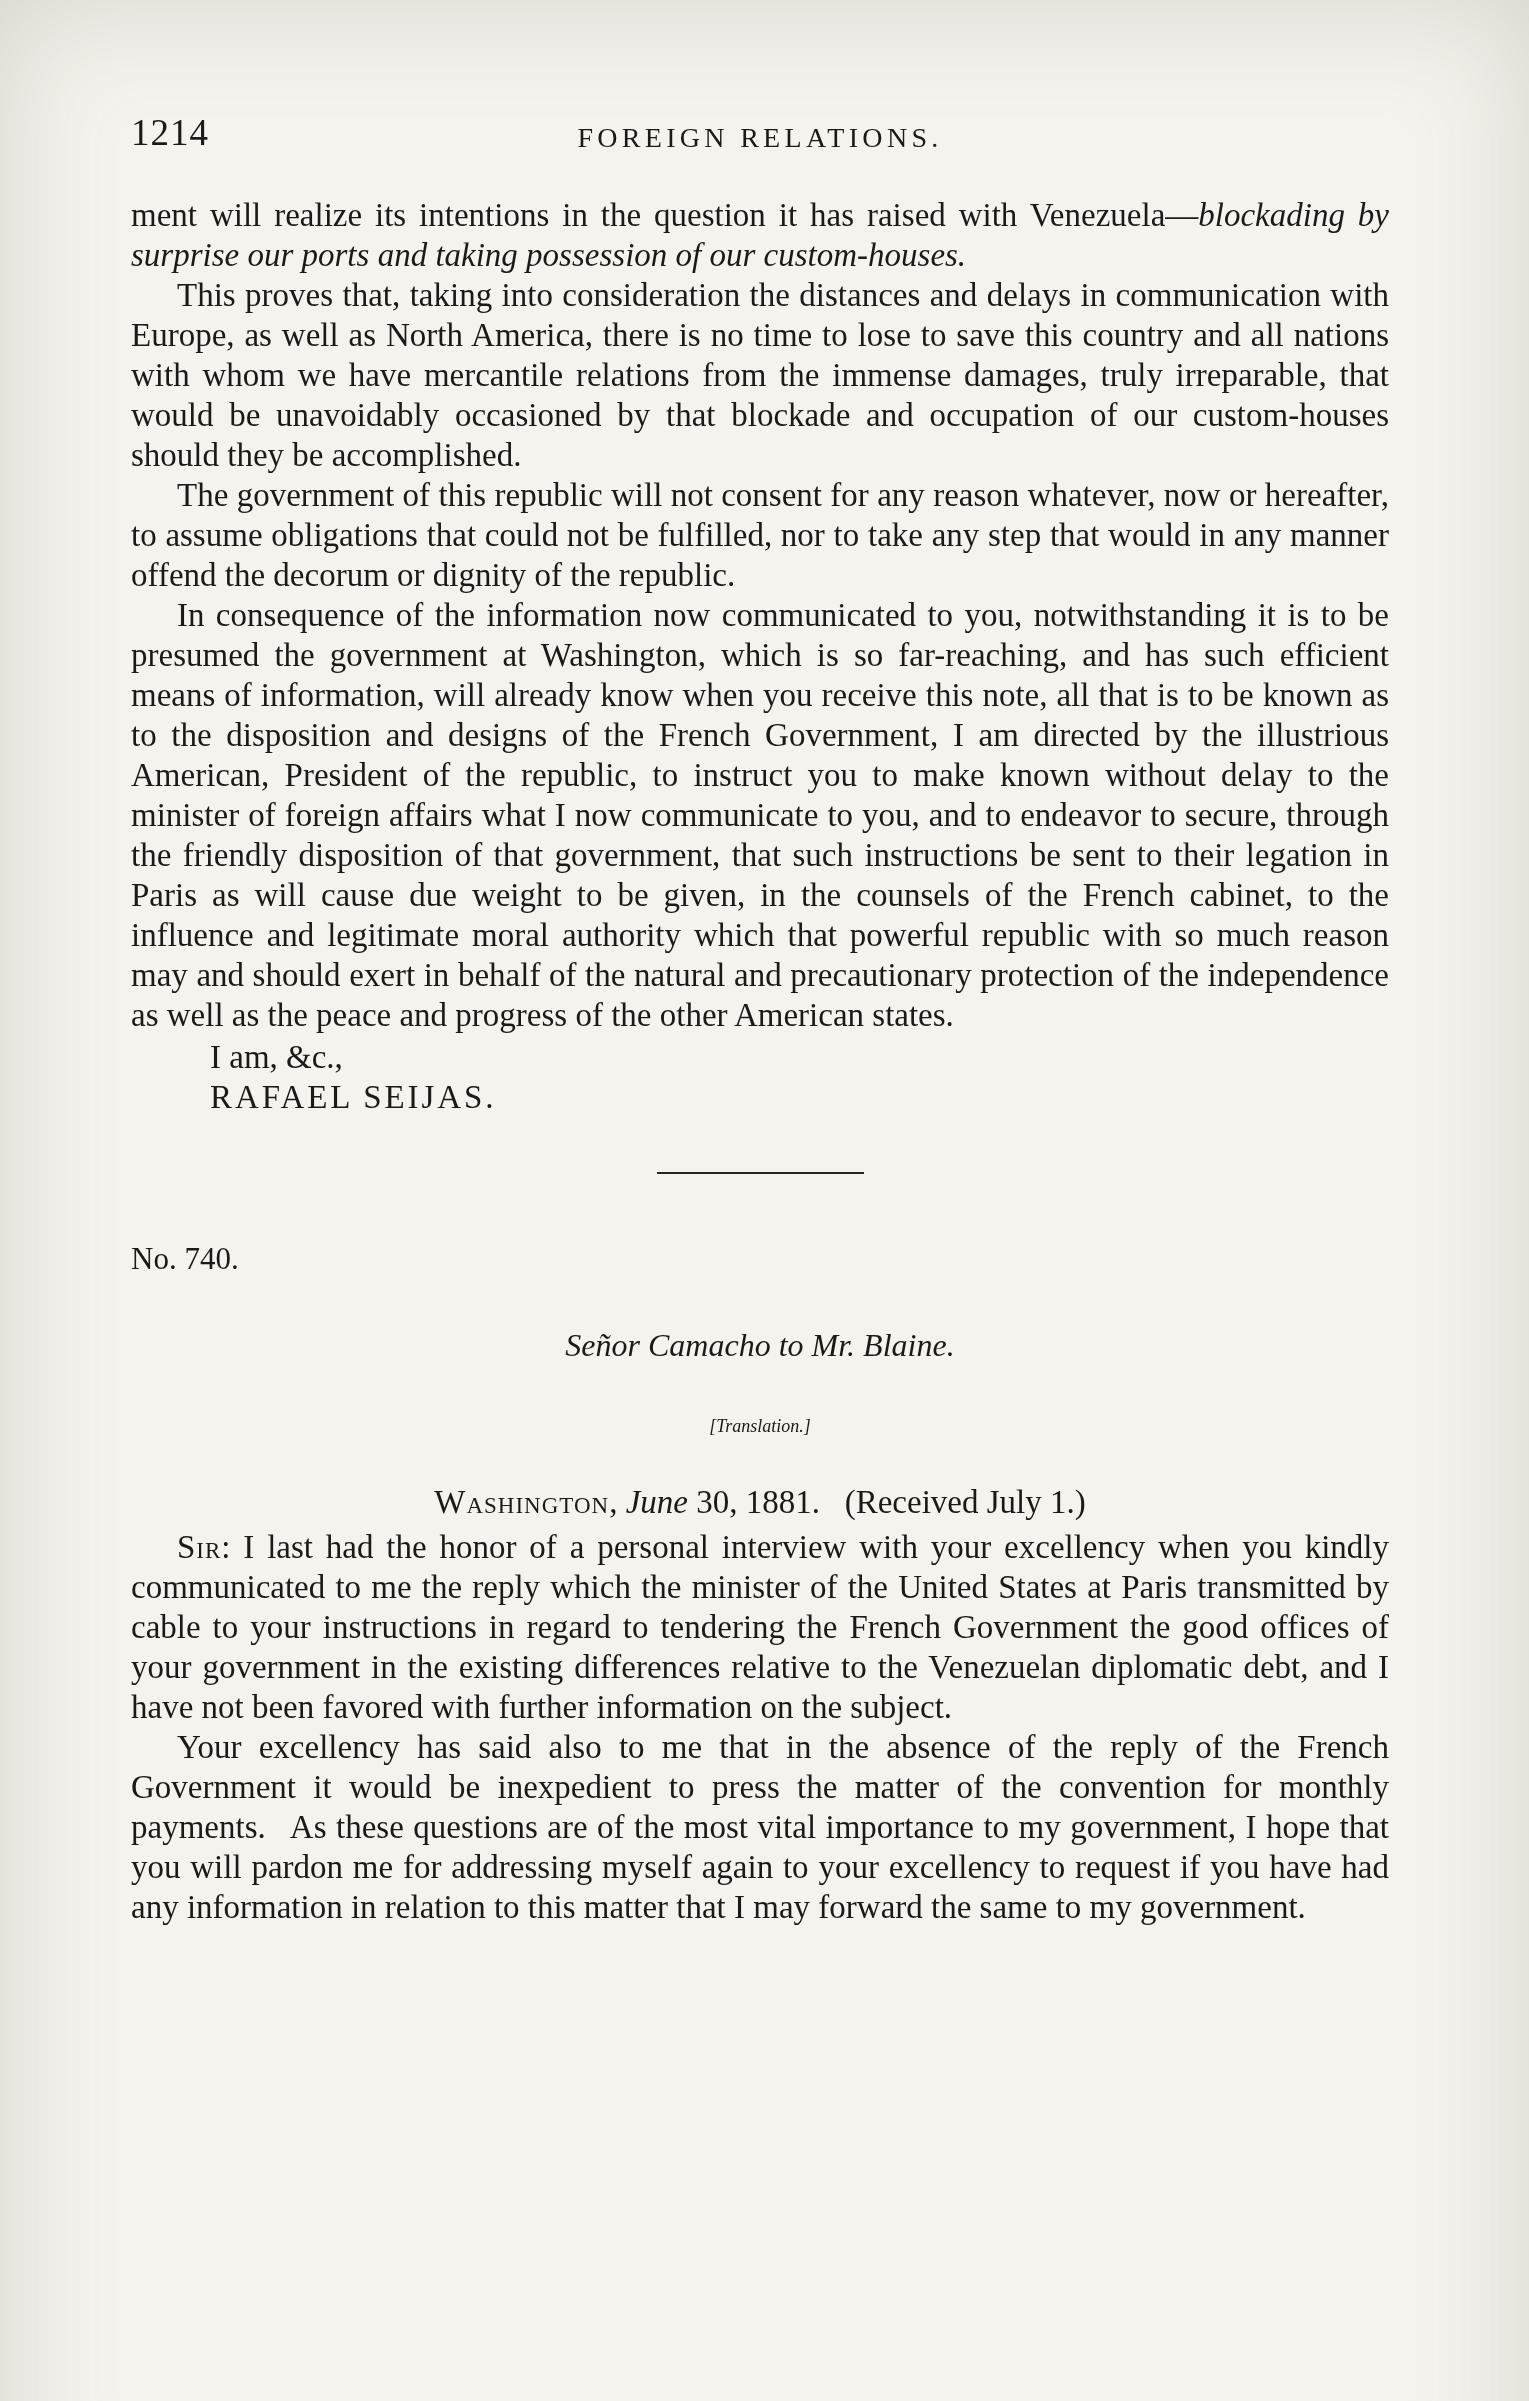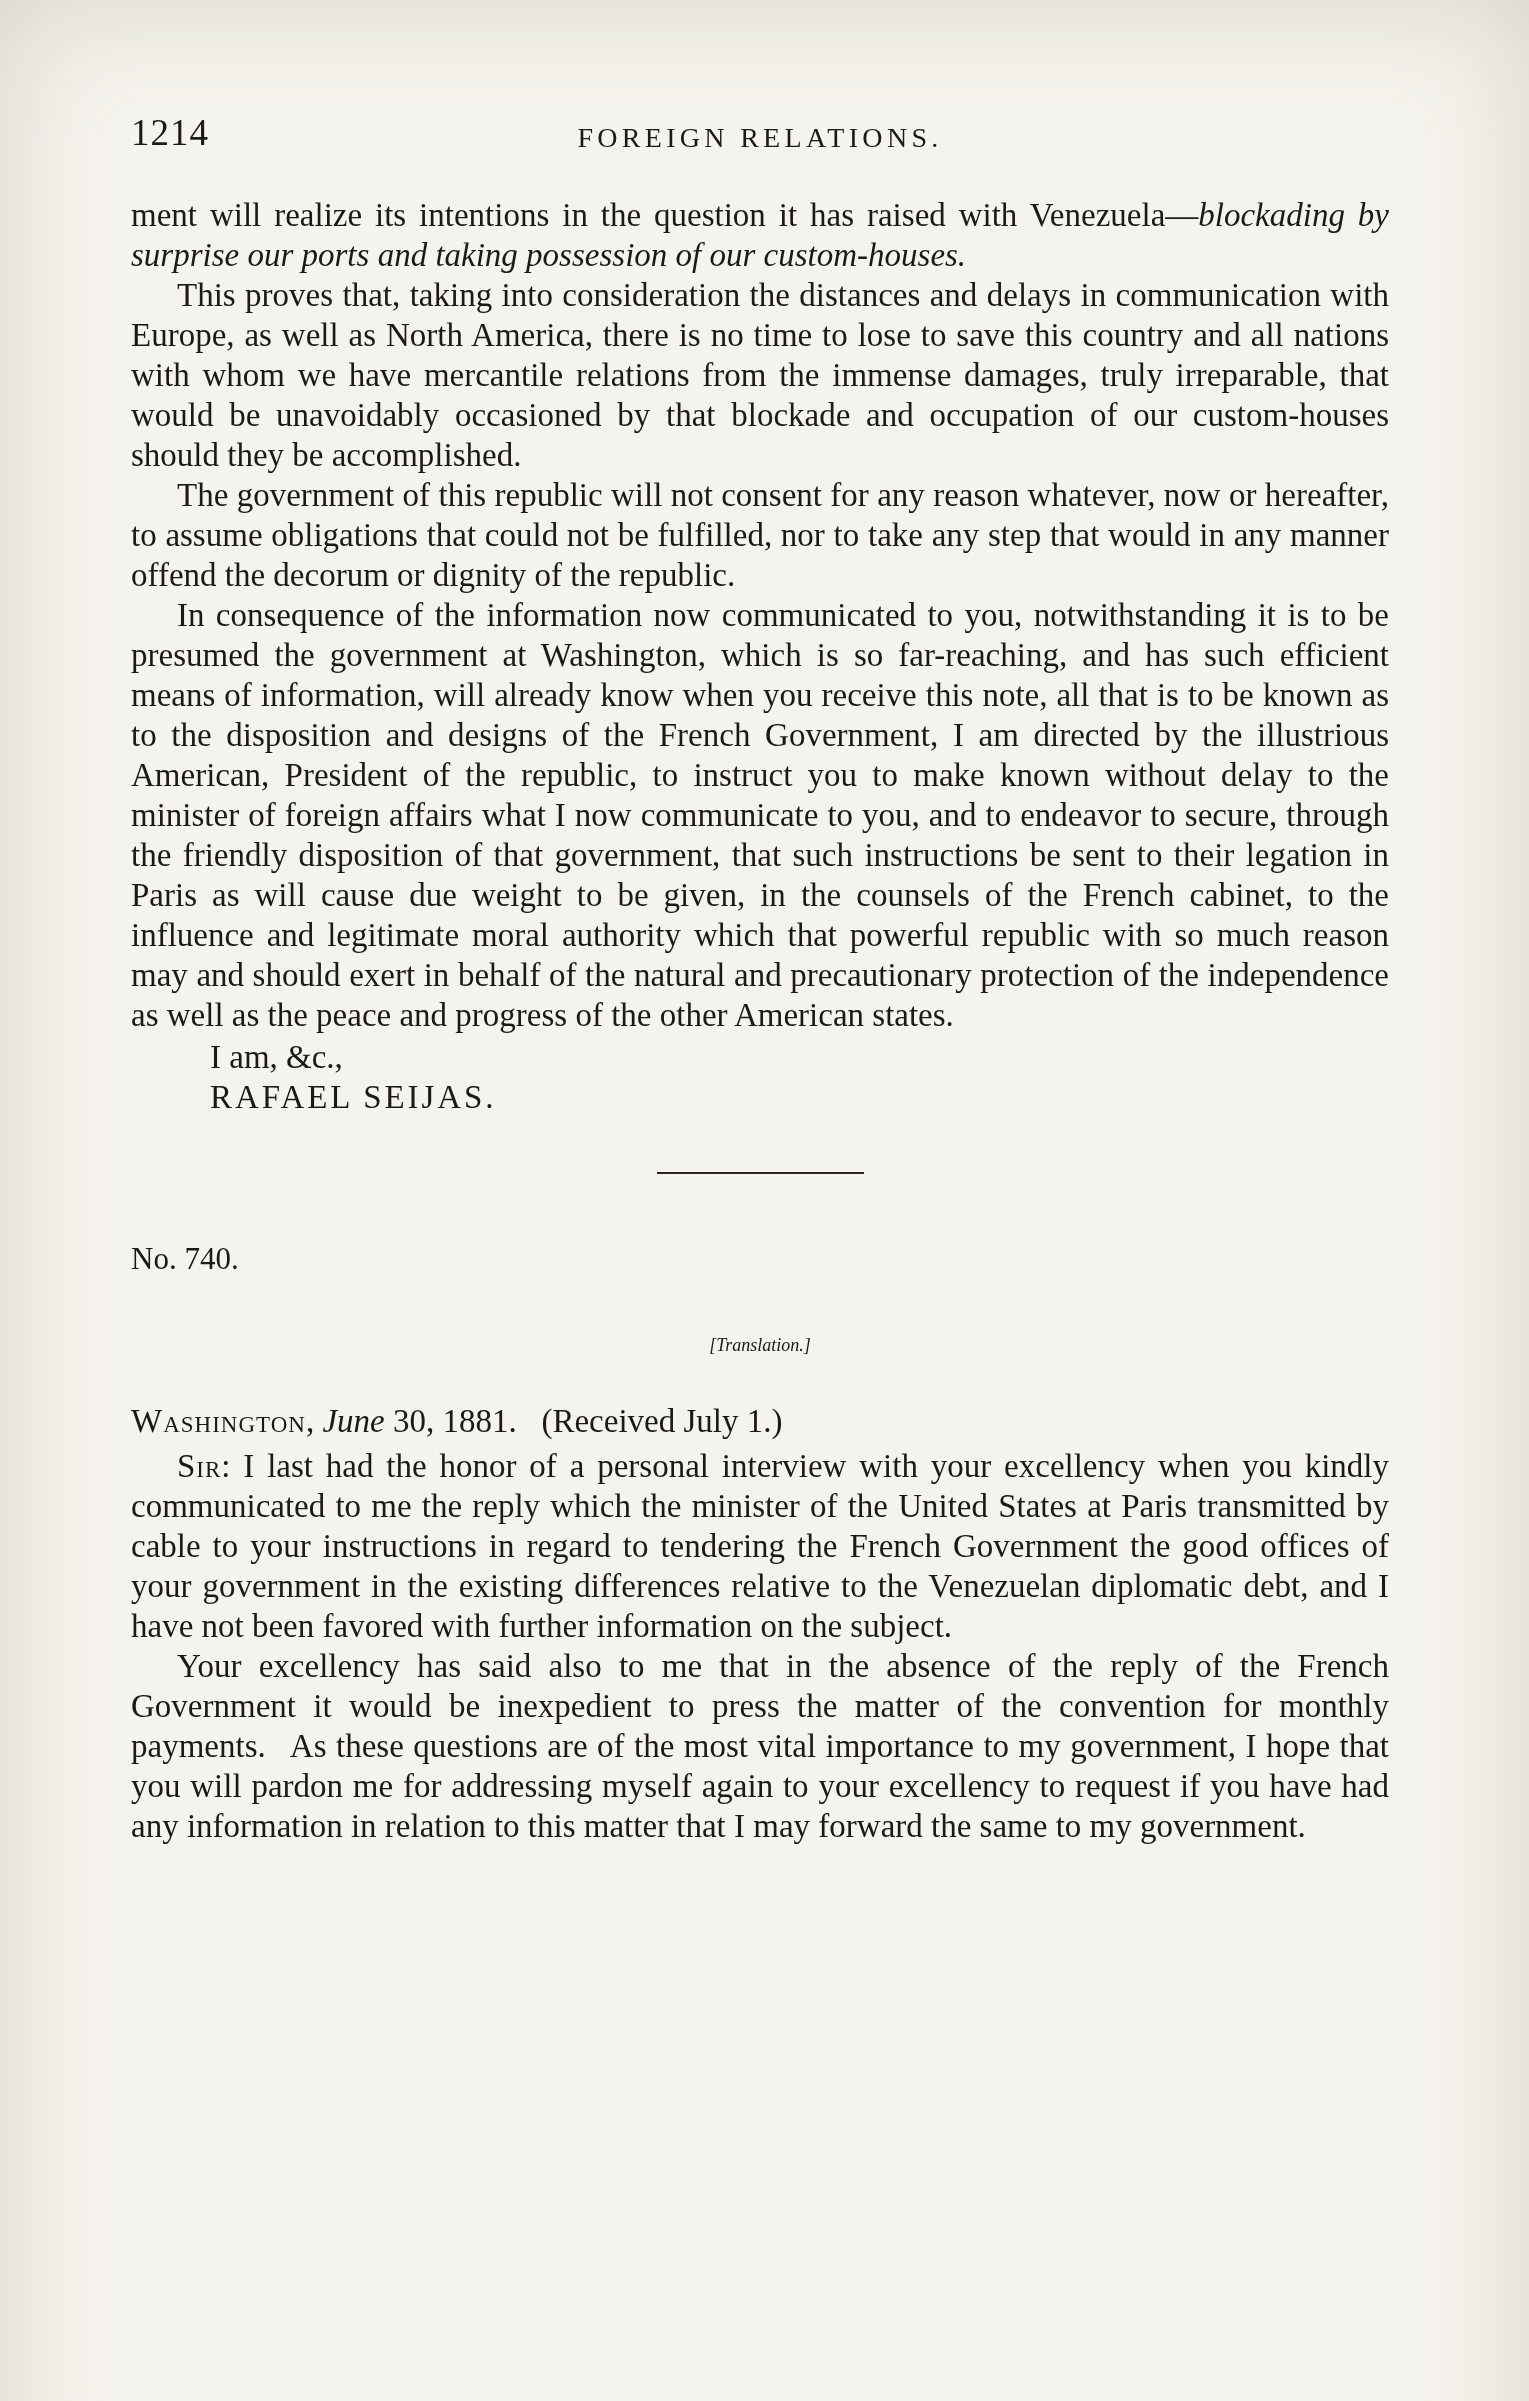--- a/index.html
+++ b/index.html
@@ -73,21 +73,21 @@
     margin: 0 0 41px 0;
     font-size: 32px;
   }
   .transnote {
     text-align: center;
     font-size: 18px;
     margin: 0 0 36px 0;
     font-style: italic;
   }
   .dateline {
-    text-align: left;
+    text-align: center;
     margin: 0 0 4.8px 0;
   }
   .letter2-closing { margin-top: 2.9px; }
 </style>
 </head>
 <body>
 
 <div class="page">
 
   <header class="pagehead">
@@ -105,20 +105,21 @@
     <div class="closing-row">
       <span class="closing">I am, &amp;c.,</span>
       <span class="signature">RAFAEL SEIJAS.</span>
     </div>
   </section>
 
   <div class="divider"></div>
 
   <section class="letter">
     <div class="docnum">No. 740.</div>
+    <div class="heading">Señor Camacho to Mr. Blaine.</div>
     <div class="transnote">[Translation.]</div>
     <div class="dateline"><span class="sc">Washington</span><span>, </span><span class="it">June</span><span> 30, 1881.  (Received July 1.)</span></div>
     <div class="body-paras">
         <p class="para indent"><span class="sc">Sir</span><span>: I last had the honor of a personal interview with your excellency when you kindly communicated to me the reply which the minister of the United States at Paris transmitted by cable to your instructions in regard to tendering the French Government the good offices of your government in the existing differences relative to the Venezuelan diplomatic debt, and I have not been favored with further information on the subject.</span></p>
         <p class="para indent"><span>Your excellency has said also to me that in the absence of the reply of the French Government it would be inexpedient to press the matter of the convention for monthly payments.  As these questions are of the most vital importance to my government, I hope that you will pardon me for addressing myself again to your excellency to request if you have had any information in relation to this matter that I may forward the same to my government.</span></p>
       </div>
   </section>
 
 </div>
 

